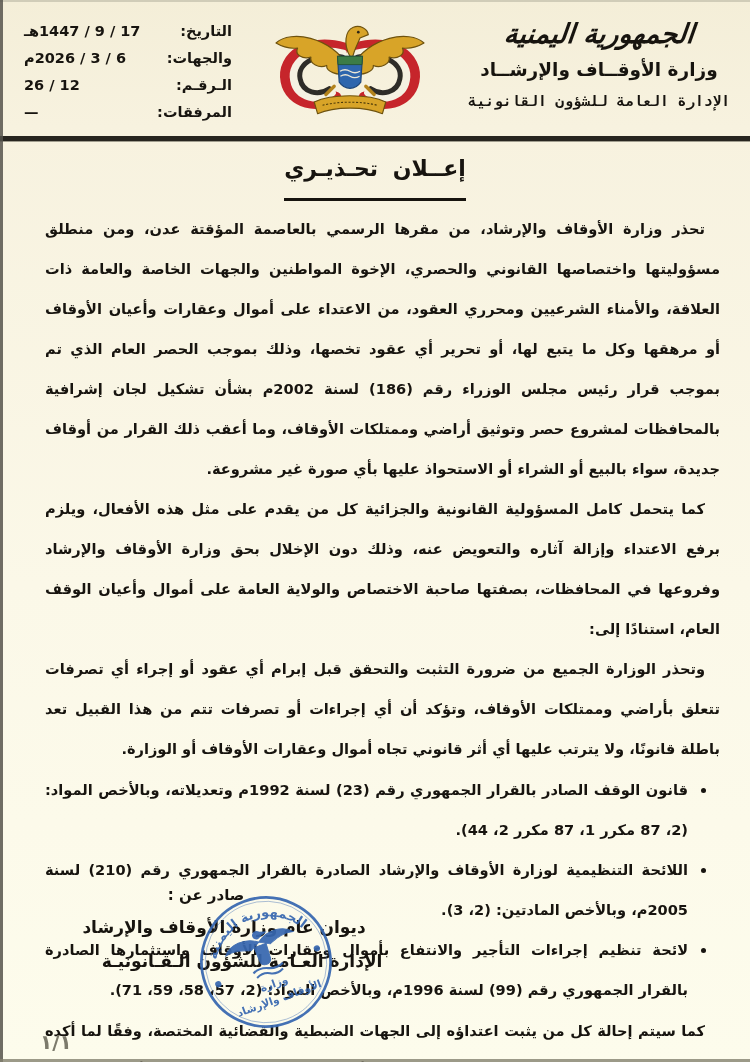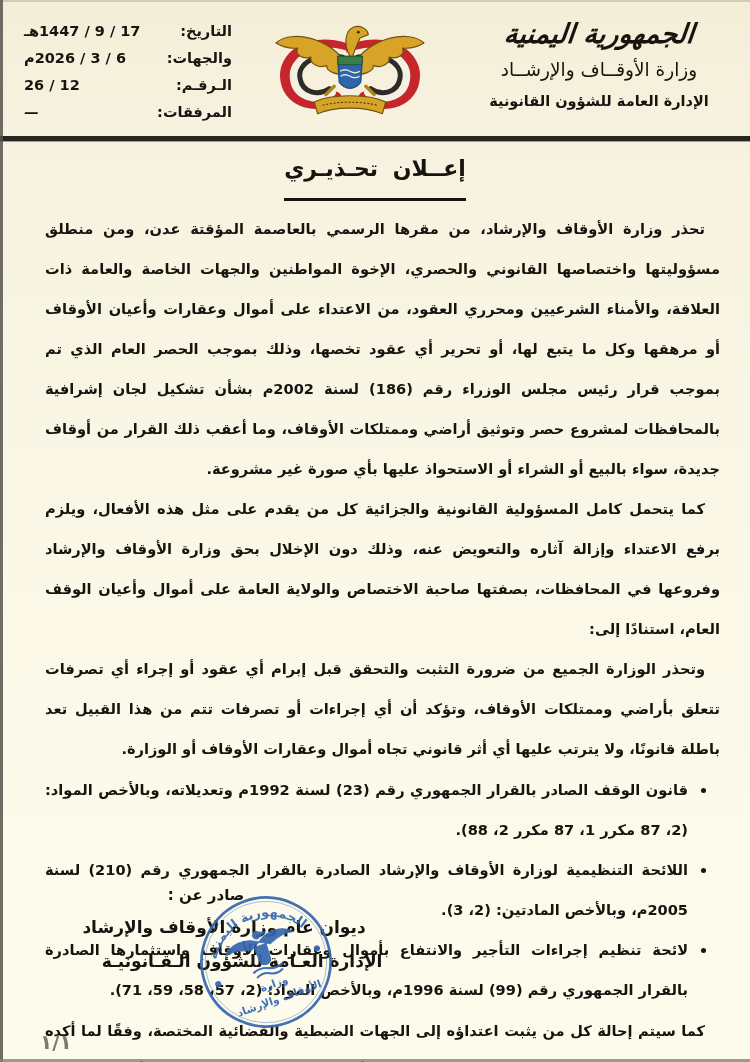--- a/index.html
+++ b/index.html
@@ -24,22 +24,22 @@
   
   .letterhead {
     display:flex; align-items:flex-start;
     padding:12px 20px 0 20px; height:134px;
   }
   .org-block { width:262px; text-align:center; padding-top:6px; }
   .republic-calligraphy {
     font-size:27px; font-weight:700; font-style:italic;
     transform:skewX(-6deg); letter-spacing:-1px; line-height:1.2;
   }
-  .ministry-name { font-size:18.5px; font-weight:400; margin-top:9px; }
-  .department-name { font-size:14.5px; font-weight:700; margin-top:13px; }
+  .ministry-name { font-size:18.5px; font-weight:700; margin-top:9px; }
+  .department-name { font-size:14.5px; font-weight:700; margin-top:13px;font-family:Liberation Mono, monospace; }
 
   .emblem-wrap { flex:1; display:flex; justify-content:center; align-items:flex-start; padding-top:2px; }
   .emblem { width:158px; height:112px; }
 
   .fields-block { width:212px; padding-top:10px; }
   .field-row { display:flex; justify-content:space-between; font-size:14.5px; font-weight:700; margin-bottom:8px; line-height:19px; }
   .field-label { white-space:nowrap; }
   .field-value { white-space:nowrap; padding-left:4px;text-align:center; }
 
   .header-rule { height:5px; background:#27251f; margin-top:2px; box-shadow:0 1px 0 rgba(90,88,75,.55); }
@@ -171,21 +171,21 @@
 
   <div class="title-wrap">
     <span class="doc-title">إعــلان تحـذيـري</span>
   </div>
 
   <div class="body-text">
     <p>تحذر وزارة الأوقاف والإرشاد، من مقرها الرسمي بالعاصمة المؤقتة عدن، ومن منطلق مسؤوليتها واختصاصها القانوني والحصري، الإخوة المواطنين والجهات الخاصة والعامة ذات العلاقة، والأمناء الشرعيين ومحرري العقود، من الاعتداء على أموال وعقارات وأعيان الأوقاف أو مرهقها وكل ما يتبع لها، أو تحرير أي عقود تخصها، وذلك بموجب الحصر العام الذي تم بموجب قرار رئيس مجلس الوزراء رقم (186) لسنة 2002م بشأن تشكيل لجان إشرافية بالمحافظات لمشروع حصر وتوثيق أراضي وممتلكات الأوقاف، وما أعقب ذلك القرار من أوقاف جديدة، سواء بالبيع أو الشراء أو الاستحواذ عليها بأي صورة غير مشروعة.</p>
     <p>كما يتحمل كامل المسؤولية القانونية والجزائية كل من يقدم على مثل هذه الأفعال، ويلزم برفع الاعتداء وإزالة آثاره والتعويض عنه، وذلك دون الإخلال بحق وزارة الأوقاف والإرشاد وفروعها في المحافظات، بصفتها صاحبة الاختصاص والولاية العامة على أموال وأعيان الوقف العام، استنادًا إلى:</p>
     <p>وتحذر الوزارة الجميع من ضرورة التثبت والتحقق قبل إبرام أي عقود أو إجراء أي تصرفات تتعلق بأراضي وممتلكات الأوقاف، وتؤكد أن أي إجراءات أو تصرفات تتم من هذا القبيل تعد باطلة قانونًا، ولا يترتب عليها أي أثر قانوني تجاه أموال وعقارات الأوقاف أو الوزارة.</p>
     <ul class="legal-list">
-      <li>قانون الوقف الصادر بالقرار الجمهوري رقم (23) لسنة 1992م وتعديلاته، وبالأخص المواد: (2، 87 مكرر 1، 87 مكرر 2، 88).</li>
+      <li>قانون الوقف الصادر بالقرار الجمهوري رقم (23) لسنة 1992م وتعديلاته، وبالأخص المواد: (2، 87 مكرر 1، 87 مكرر 2، 44).</li>
       <li>اللائحة التنظيمية لوزارة الأوقاف والإرشاد الصادرة بالقرار الجمهوري رقم (210) لسنة 2005م، وبالأخص المادتين: (2، 3).</li>
       <li>لائحة تنظيم إجراءات التأجير والانتفاع بأموال وعقارات الأوقاف واستثمارها الصادرة بالقرار الجمهوري رقم (99) لسنة 1996م، وبالأخص المواد: (2، 57، 58، 59، 71).</li>
     </ul>
     <p>كما سيتم إحالة كل من يثبت اعتداؤه إلى الجهات الضبطية والقضائية المختصة، وفقًا لما أكده قرار مجلس الوزراء رقم (141) لسنة 2003م بشأن قضايا الأوقاف والمنازعات أمام المحاكم، والذي ألزم الجهات الضبطية باتخاذ التدابير اللازمة لمنع الاعتداء على أملاك الأوقاف، كما ألزم المحاكم بعدم قبول الطلبات المتعلقة بتحرير أراضي الوقف.</p>
   </div>
 
   <div class="signature-block">
     <div class="issued-by">صادر عن :</div>
     <div class="sig-line1">ديوان عام وزارة الأوقاف والإرشاد</div>
     <div class="sig-line2">الإدارة العـامة للشؤون الـقـانونيـة</div>

